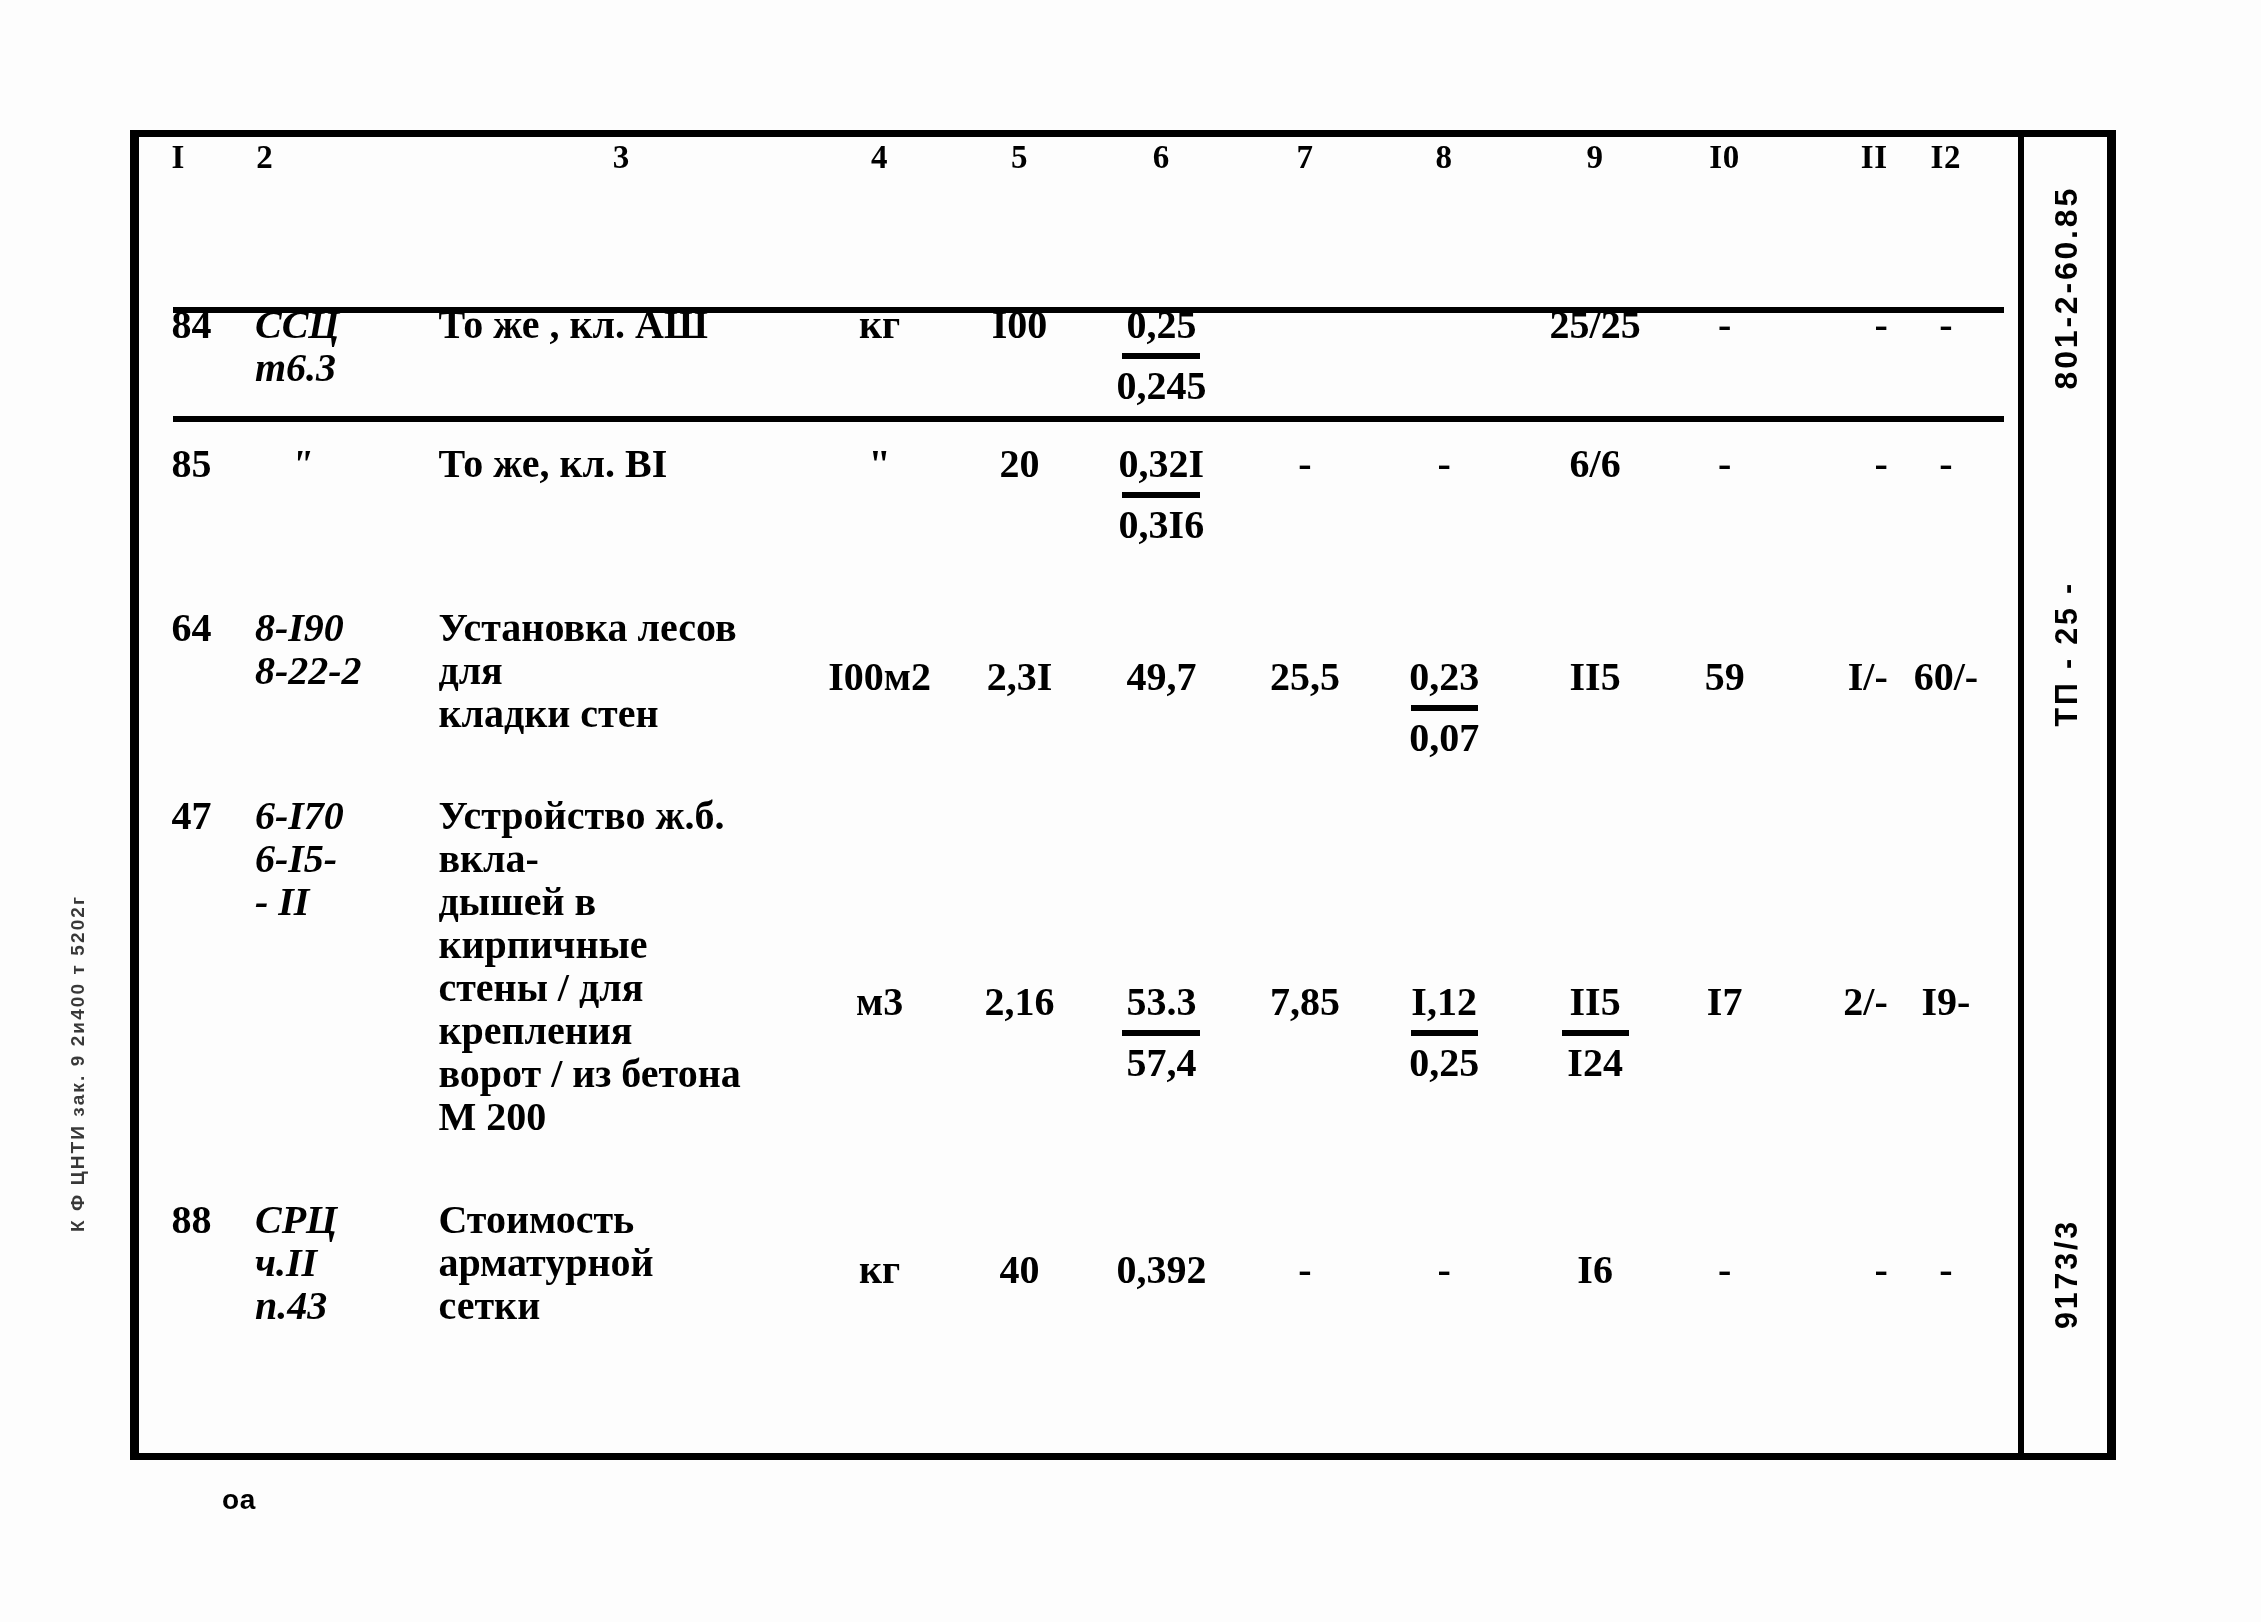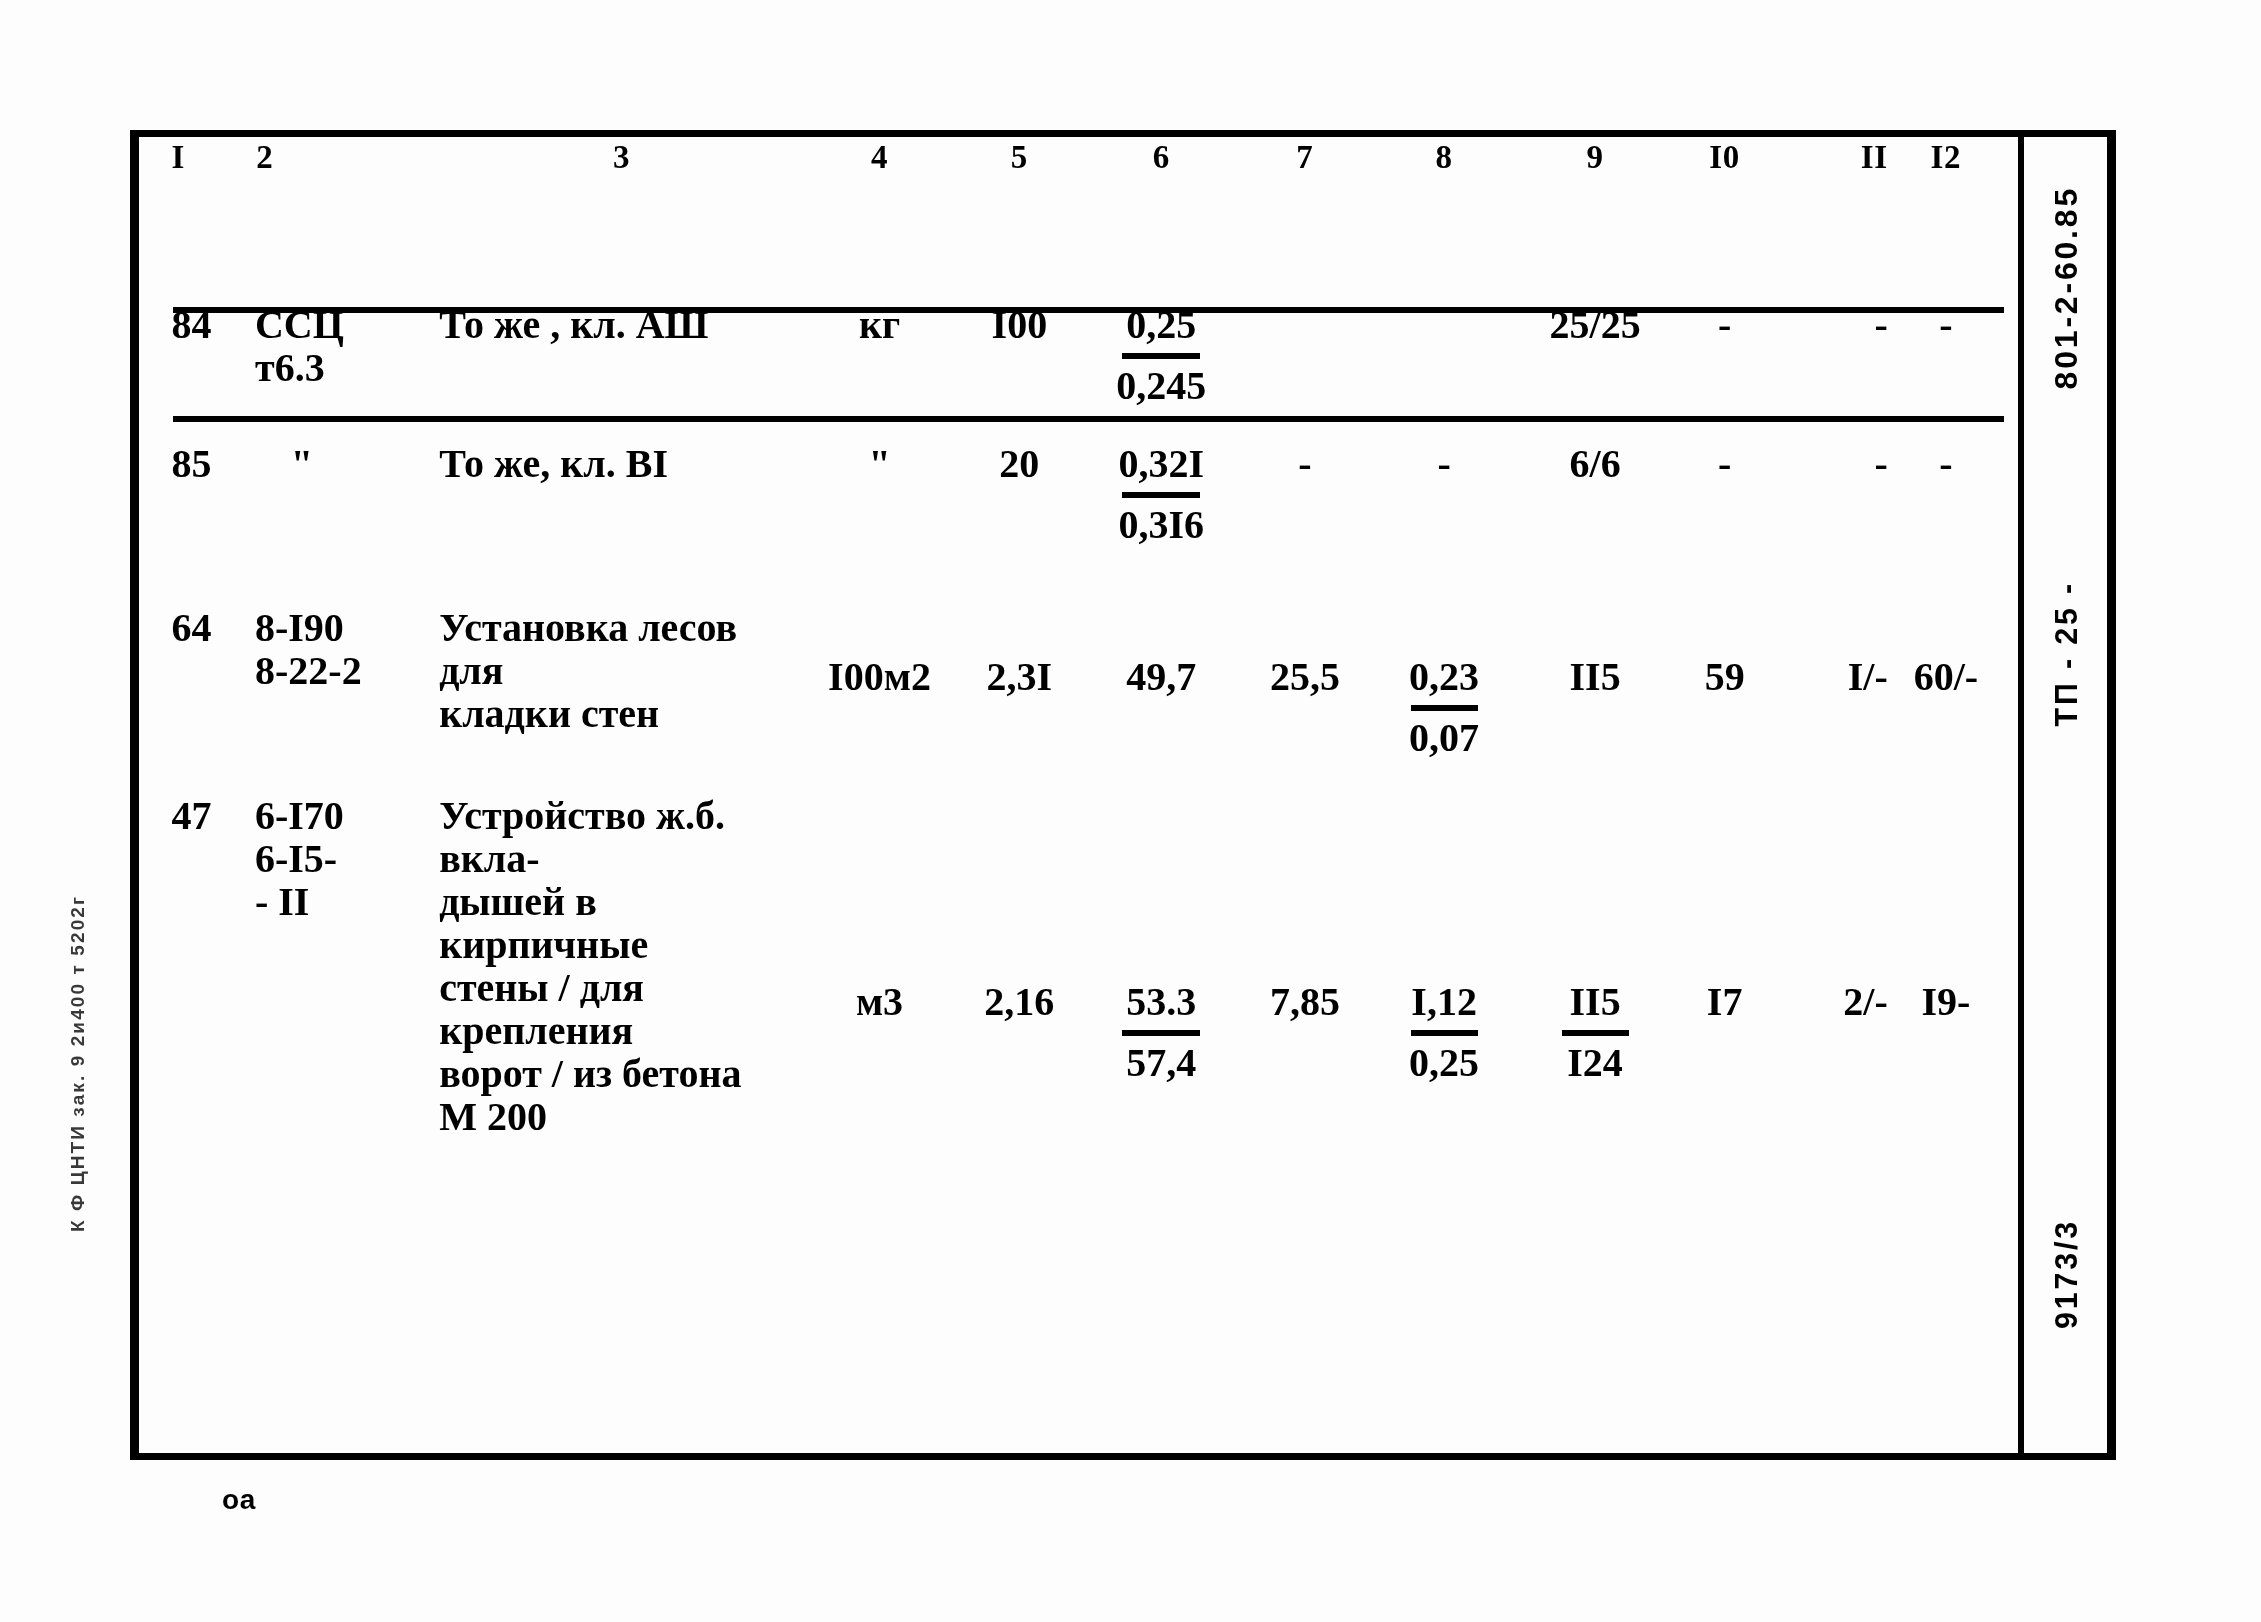--- a/index.html
+++ b/index.html
@@ -152,21 +152,21 @@
   .hdr-row .c3  { text-align: center; padding-left: 21px; }
 
   
   .body-row td {
     font-size: 40px;
     line-height: 43px;
     padding-top: 5.5px;
     padding-bottom: 5.5px;
   }
   .body-row .c1 { padding-left: 5.5px; }
-  .body-row .c2 { padding-left: 15.3px; }
+  .body-row .c2 { padding-left: 15.3px; font-style: italic; }
   .body-row .c3 { padding-left: 19.4px; }
 
   .spacer-row td { height: 60px; }
   .spacer-row-sm td { height: 35px; }
 
   .lines { white-space: pre-line; }
 
   
   .frac { display: inline-block; text-align: center; line-height: 43px; }
   .frac .num { display: block; }
@@ -341,16 +341,33 @@
       </td>
       <td class="c10 align-b3">I7</td>
       <td class="c11 align-b3">2/-</td>
       <td class="c12 align-b3">I9-</td>
     </tr>
 
     <tr class="spacer-row">
           <td colspan="12"></td>
         </tr>
 
+    <tr class="body-row">
+      <td class="c1">88</td>
+      <td class="c2 lines">СРЦ
+ч.II
+п.43</td>
+      <td class="c3 lines">Стоимость арматурной
+сетки</td>
+      <td class="c4 align-b2">кг</td>
+      <td class="c5 align-b2">40</td>
+      <td class="c6 align-b2">0,392</td>
+      <td class="c7 align-b2">-</td>
+      <td class="c8 align-b2">-</td>
+      <td class="c9 align-b2">I6</td>
+      <td class="c10 align-b2">-</td>
+      <td class="c11 align-b2">-</td>
+      <td class="c12 align-b2">-</td>
+    </tr>
   </tbody>
     </table>
 </div>
 
 
 </body></html>

